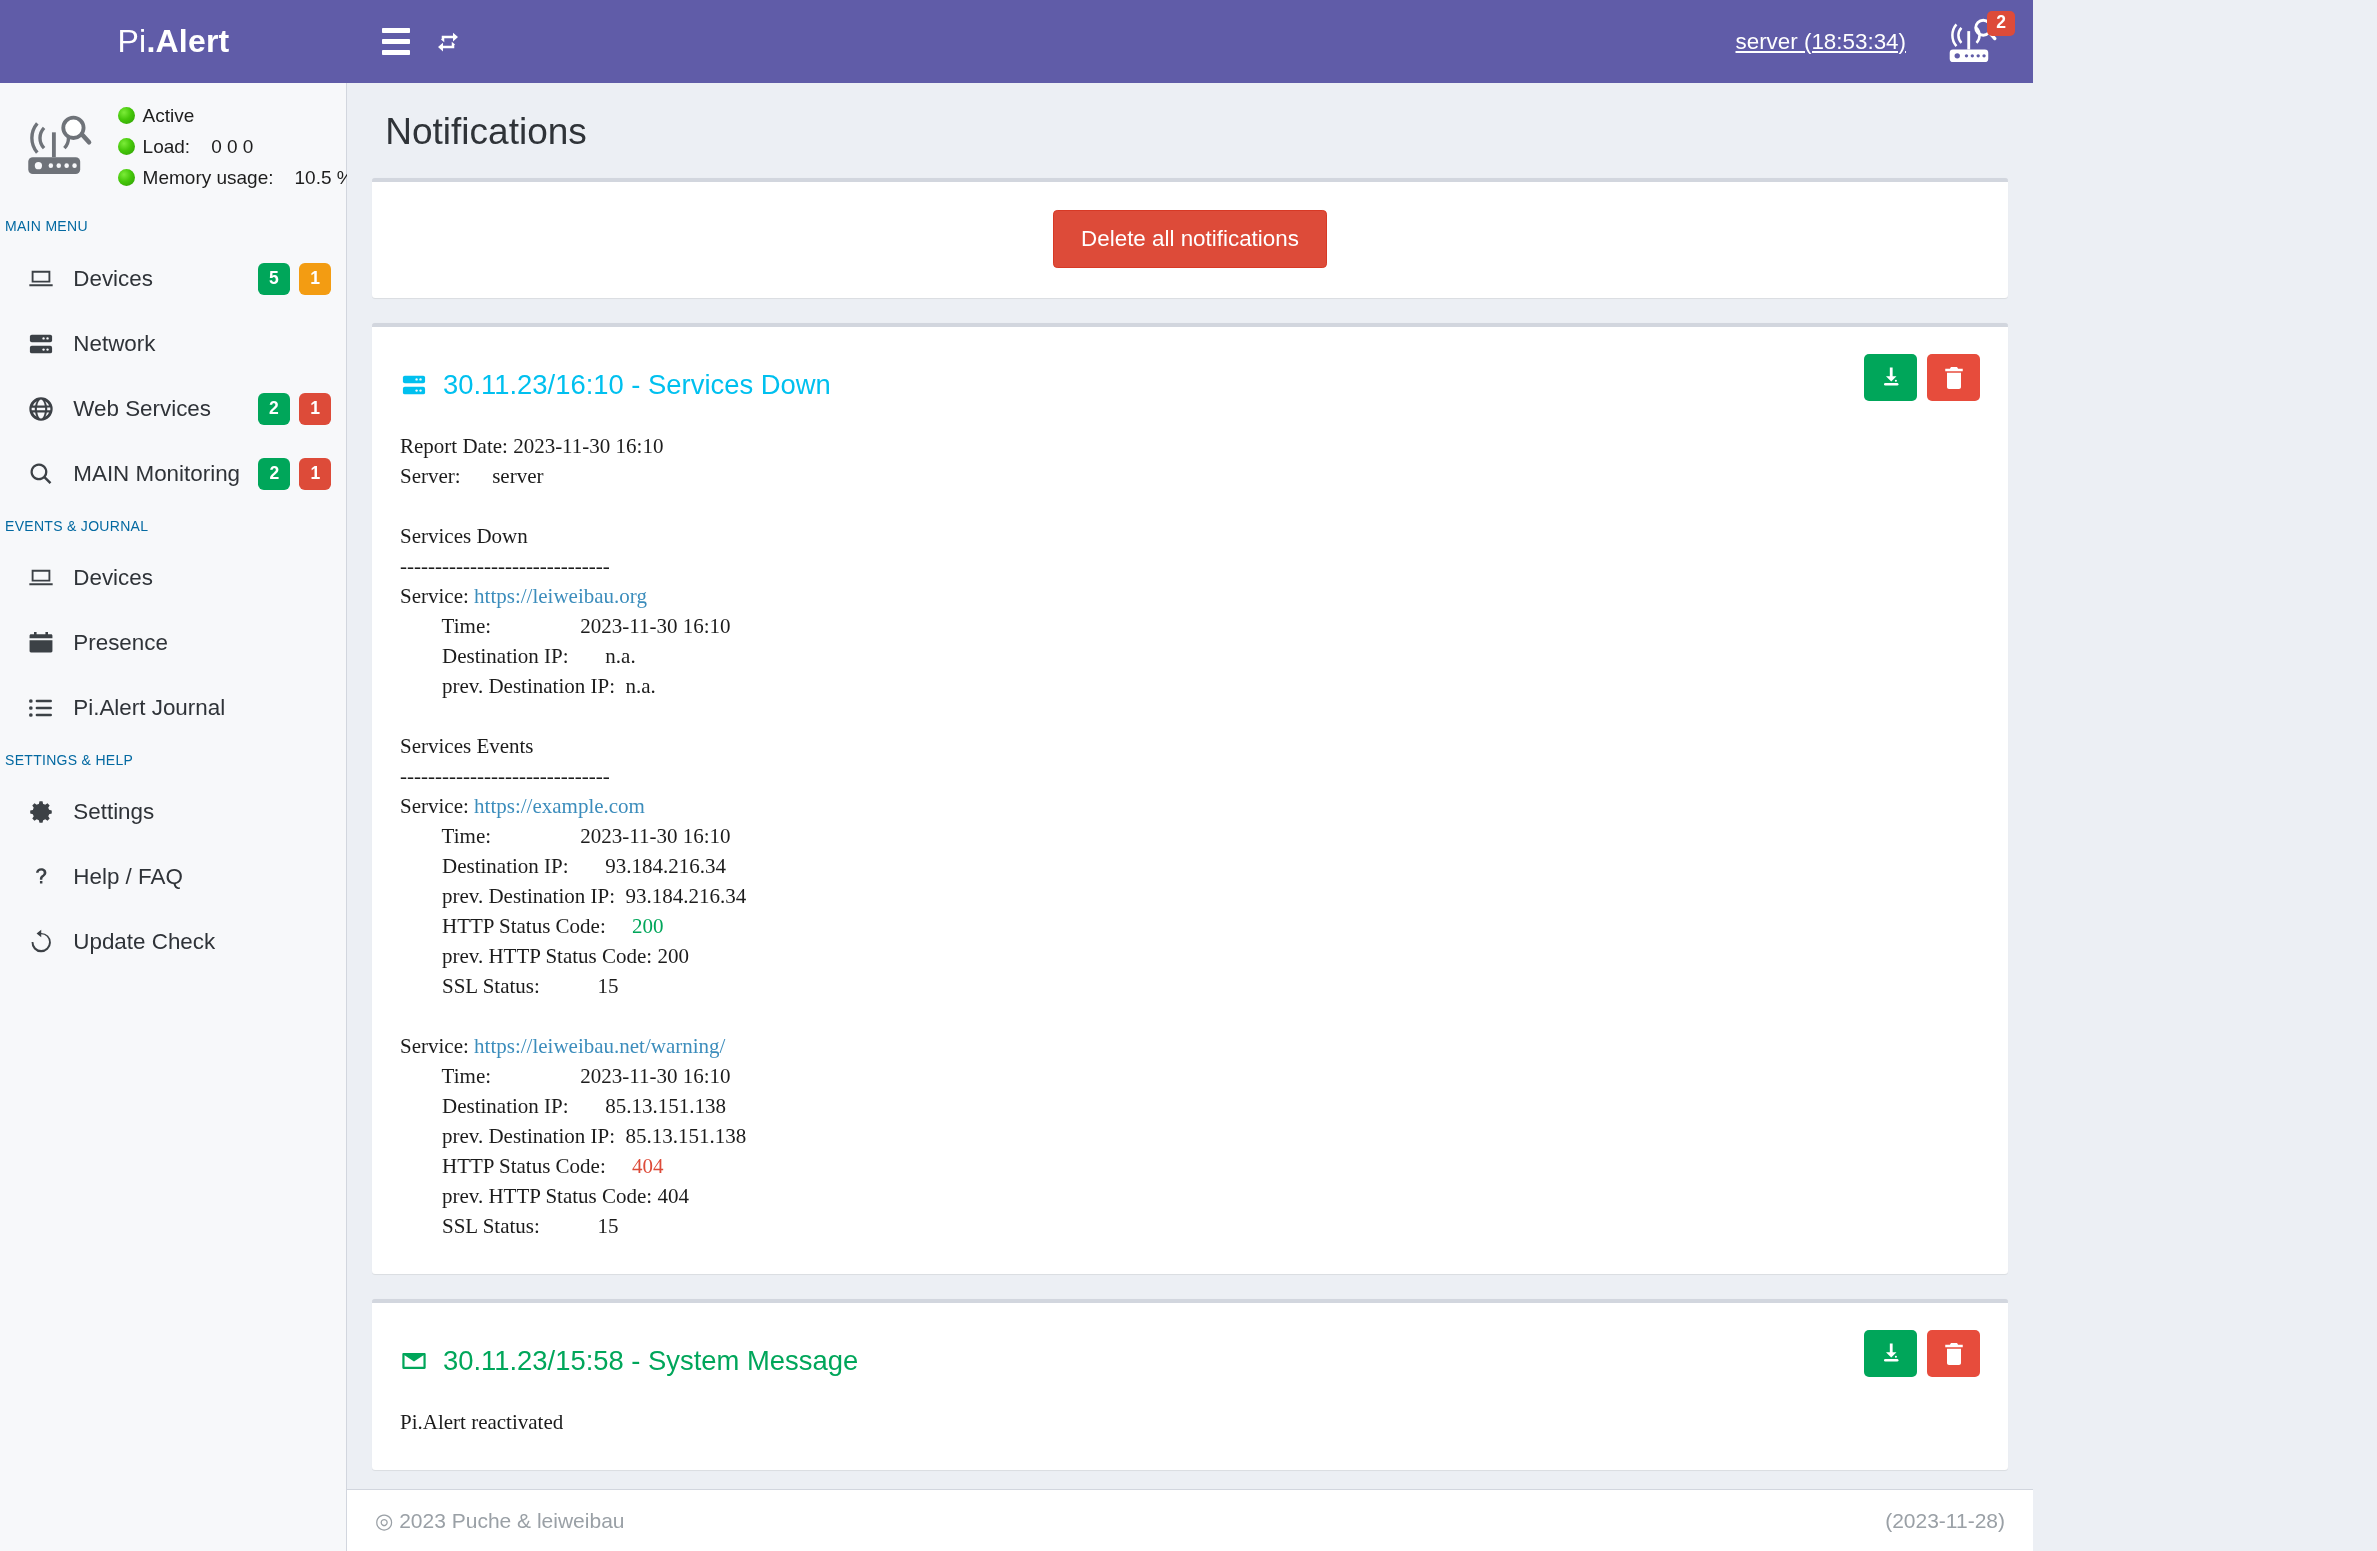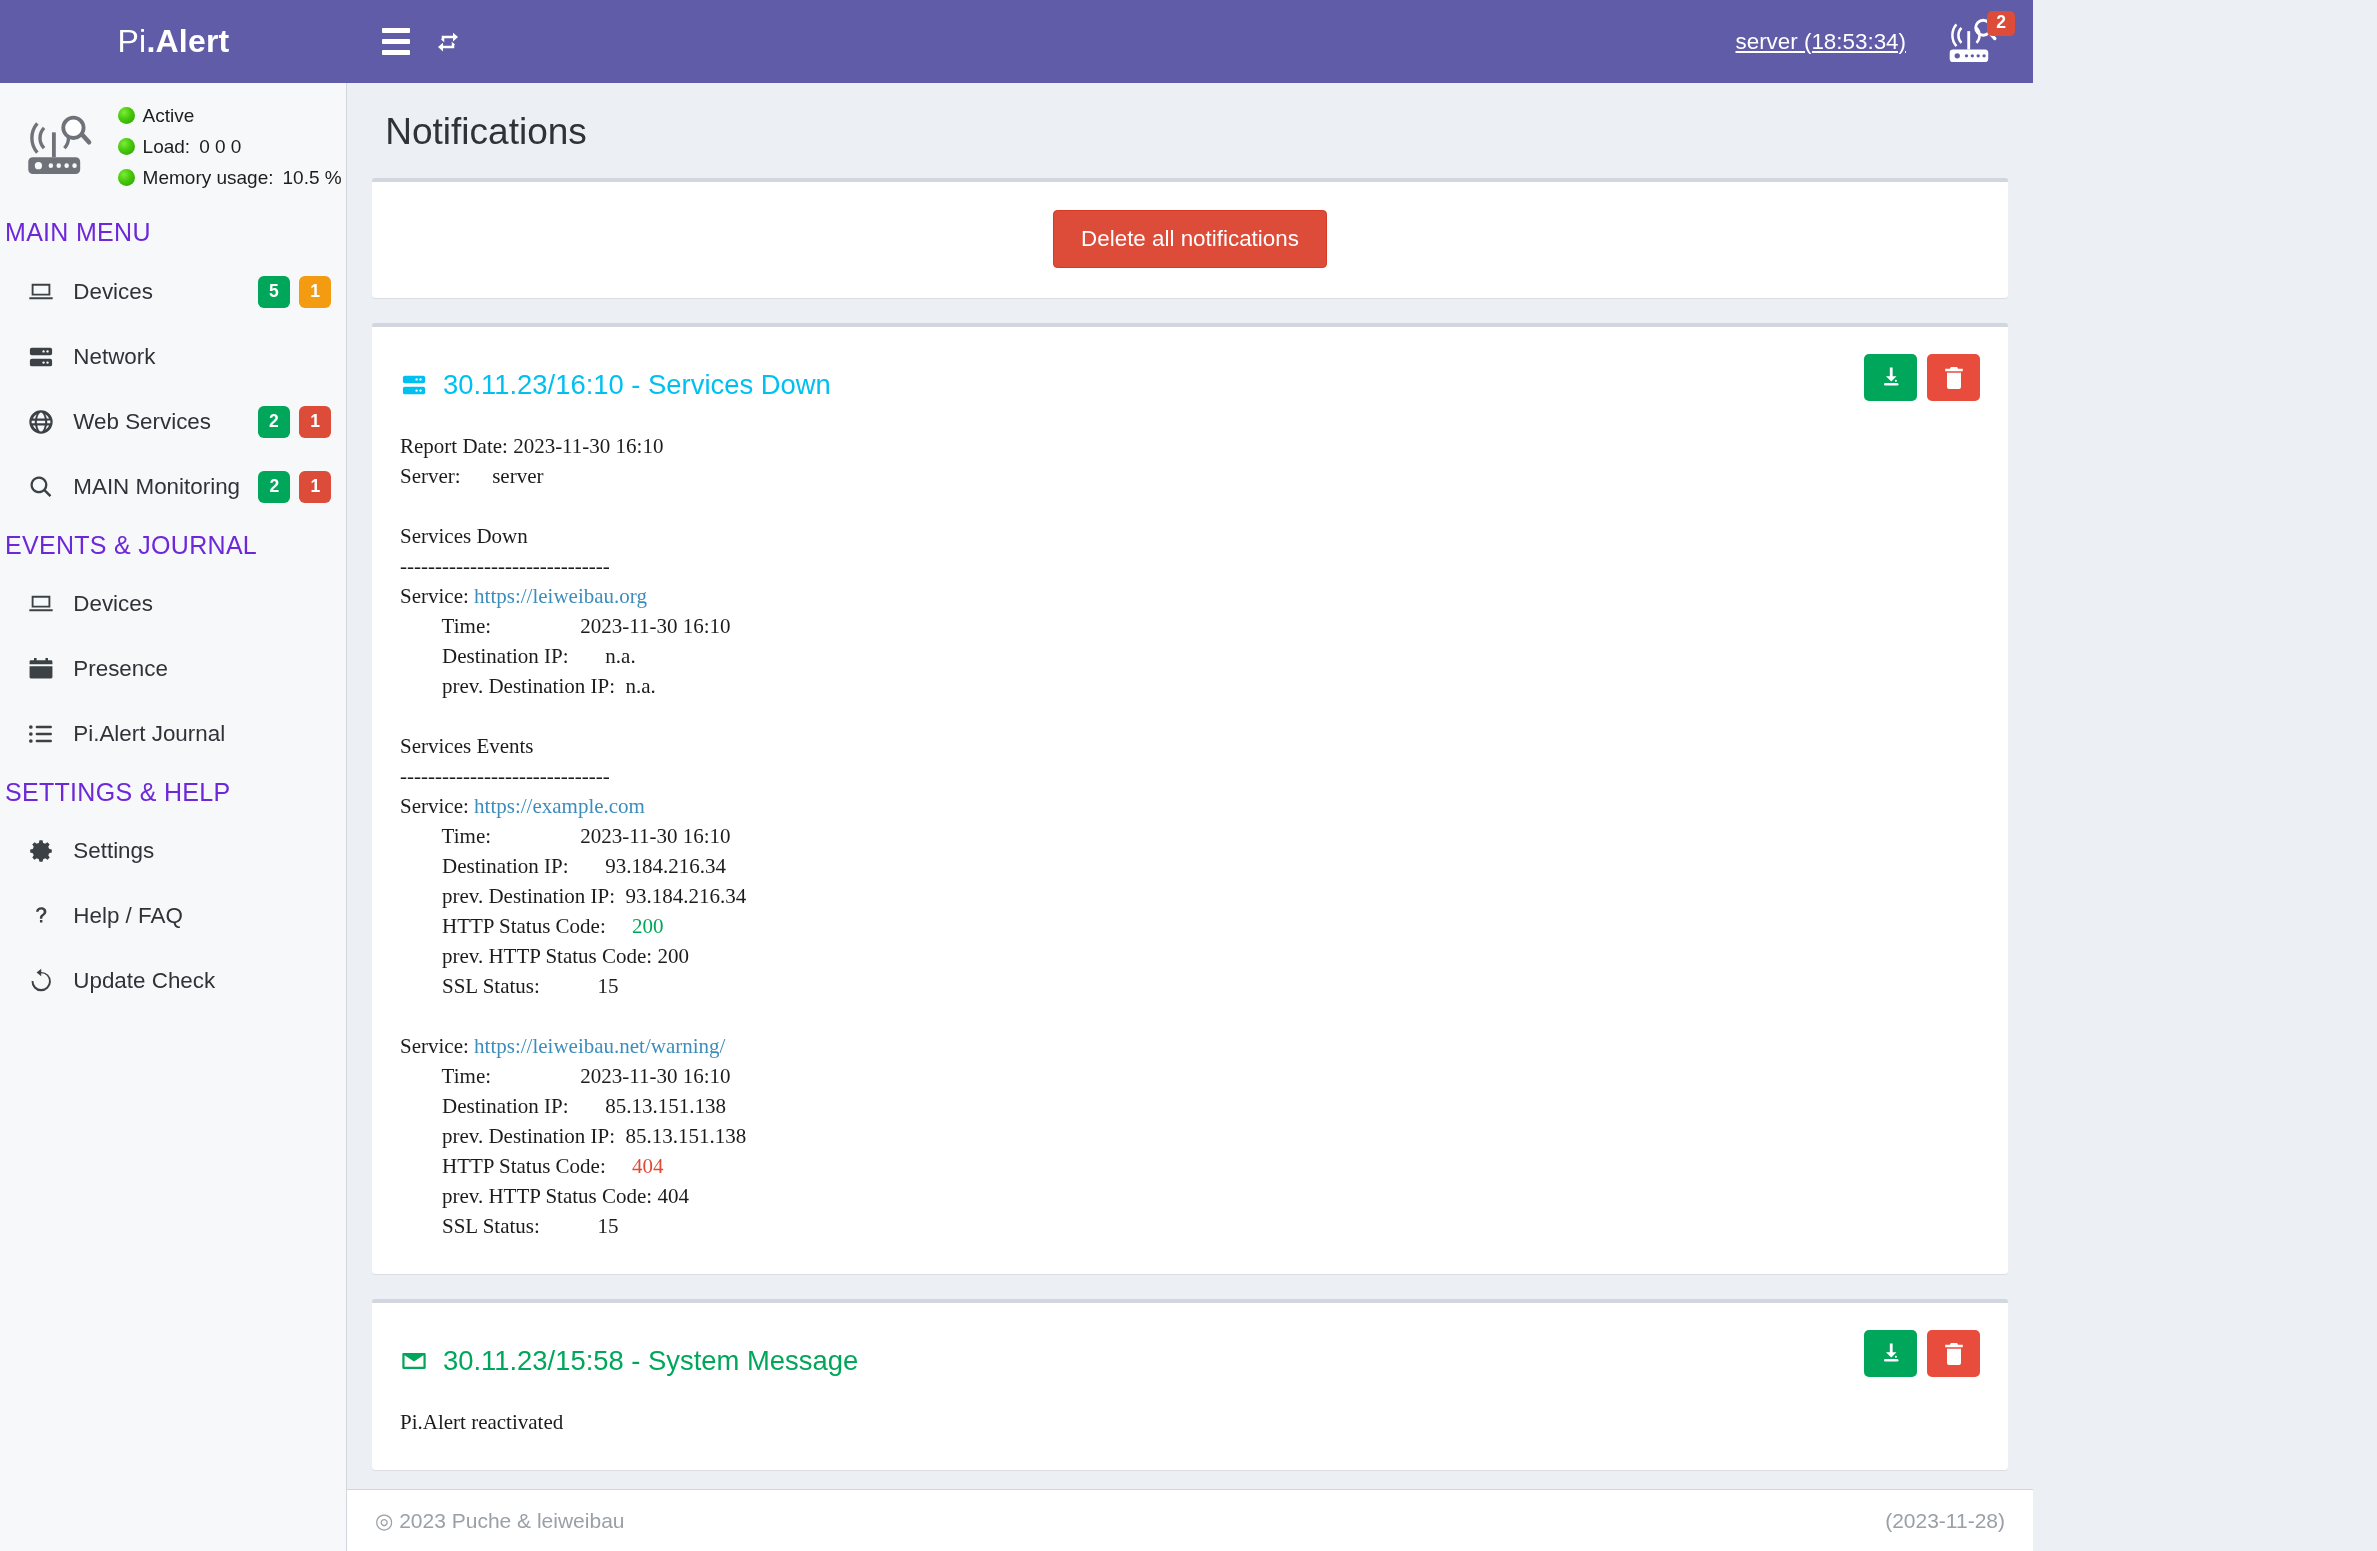--- a/index.html
+++ b/index.html
@@ -47,24 +47,24 @@
   }
   .side-status { display: flex; align-items: center; padding: 21.6px 0 18.3px 18.3px; gap: 13.3px; }
   .router-icon { width: 86px; height: 70px; flex: 0 0 86px; }
   .status-lines { display: flex; flex-direction: column; gap: 9px; }
   .status-line { display: flex; align-items: center; font-size: 19px; color: #1d1d1d; white-space: nowrap; }
   .dot {
     width: 17.5px; height: 17.5px; border-radius: 50%;
     background: radial-gradient(circle at 35% 32%, #7bec38 0%, #45c709 45%, #2d9b05 100%);
     margin-right: 7.5px; flex: 0 0 17.5px;
   }
-  .status-val { margin-left: 9px; }
+  .status-val { margin-left: 21px; }
 
   .side-header {
-    font-size: 25px; color: #6d28d9; letter-spacing: 0.3px;
+    font-size: 14px; color: #0369a1; letter-spacing: 0.3px;
     padding: 11.6px 0 11.6px 5px; text-transform: uppercase;
   }
   .menu-item {
     display: flex; align-items: center; height: 65px; padding: 0 15px 0 27px;
     color: #2f3338; font-size: 22.4px; cursor: pointer; gap: 18.3px;
   }
   .menu-item .mi-icon {
     width: 28px; flex: 0 0 28px; display: flex; align-items: center; justify-content: center;
     color: #3c4146;
   }

